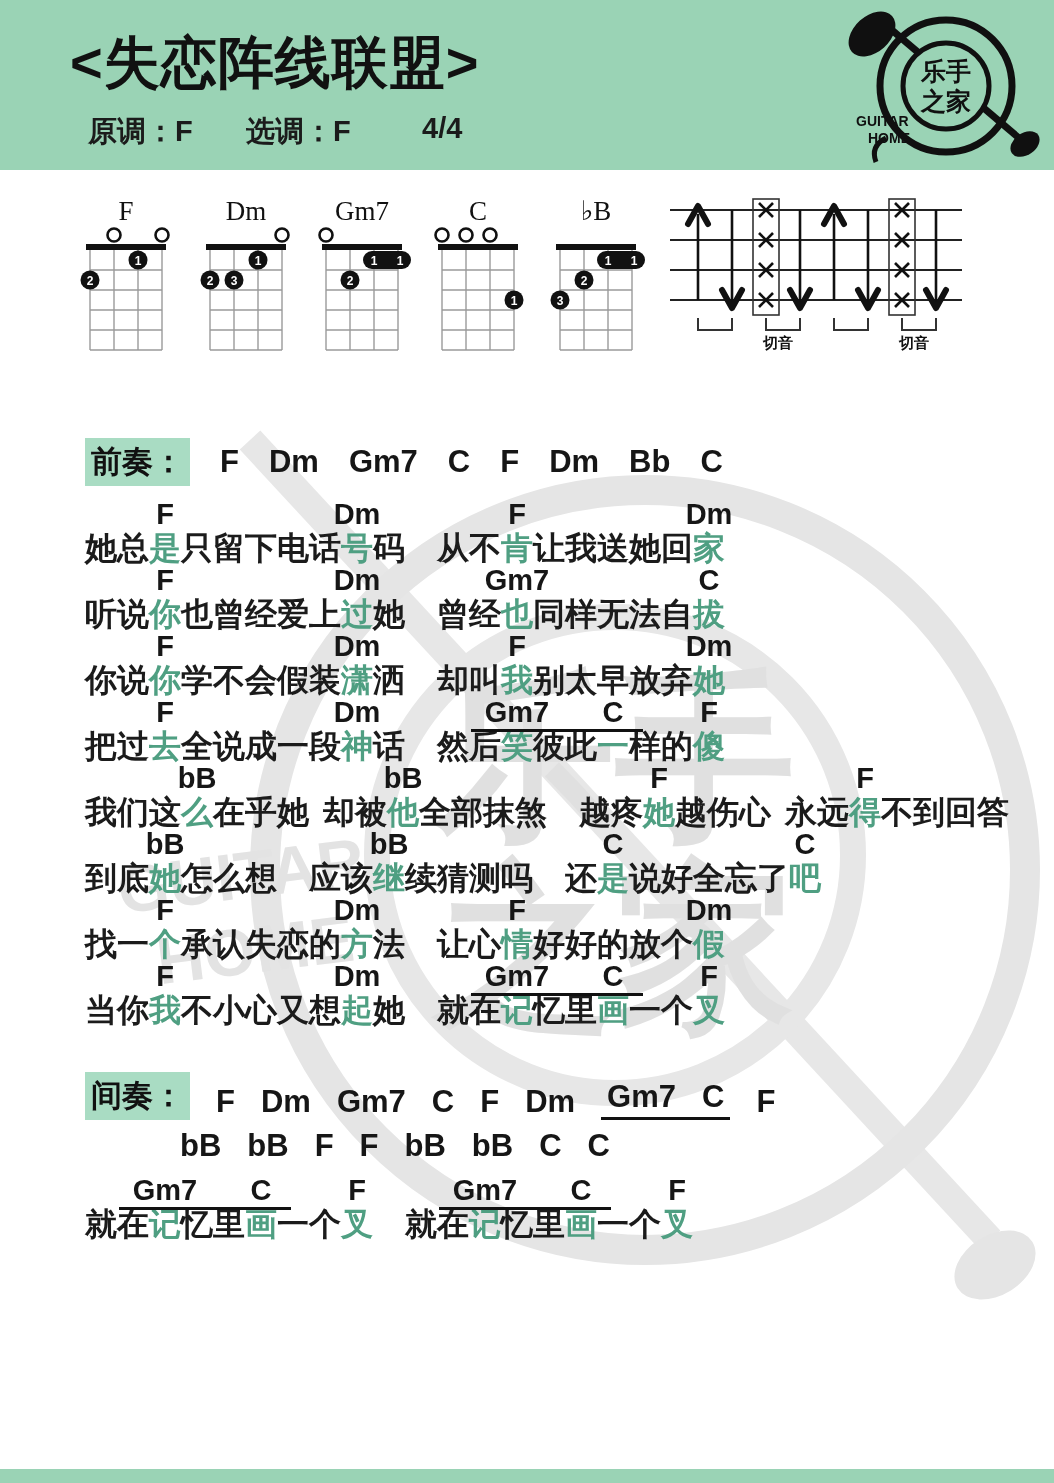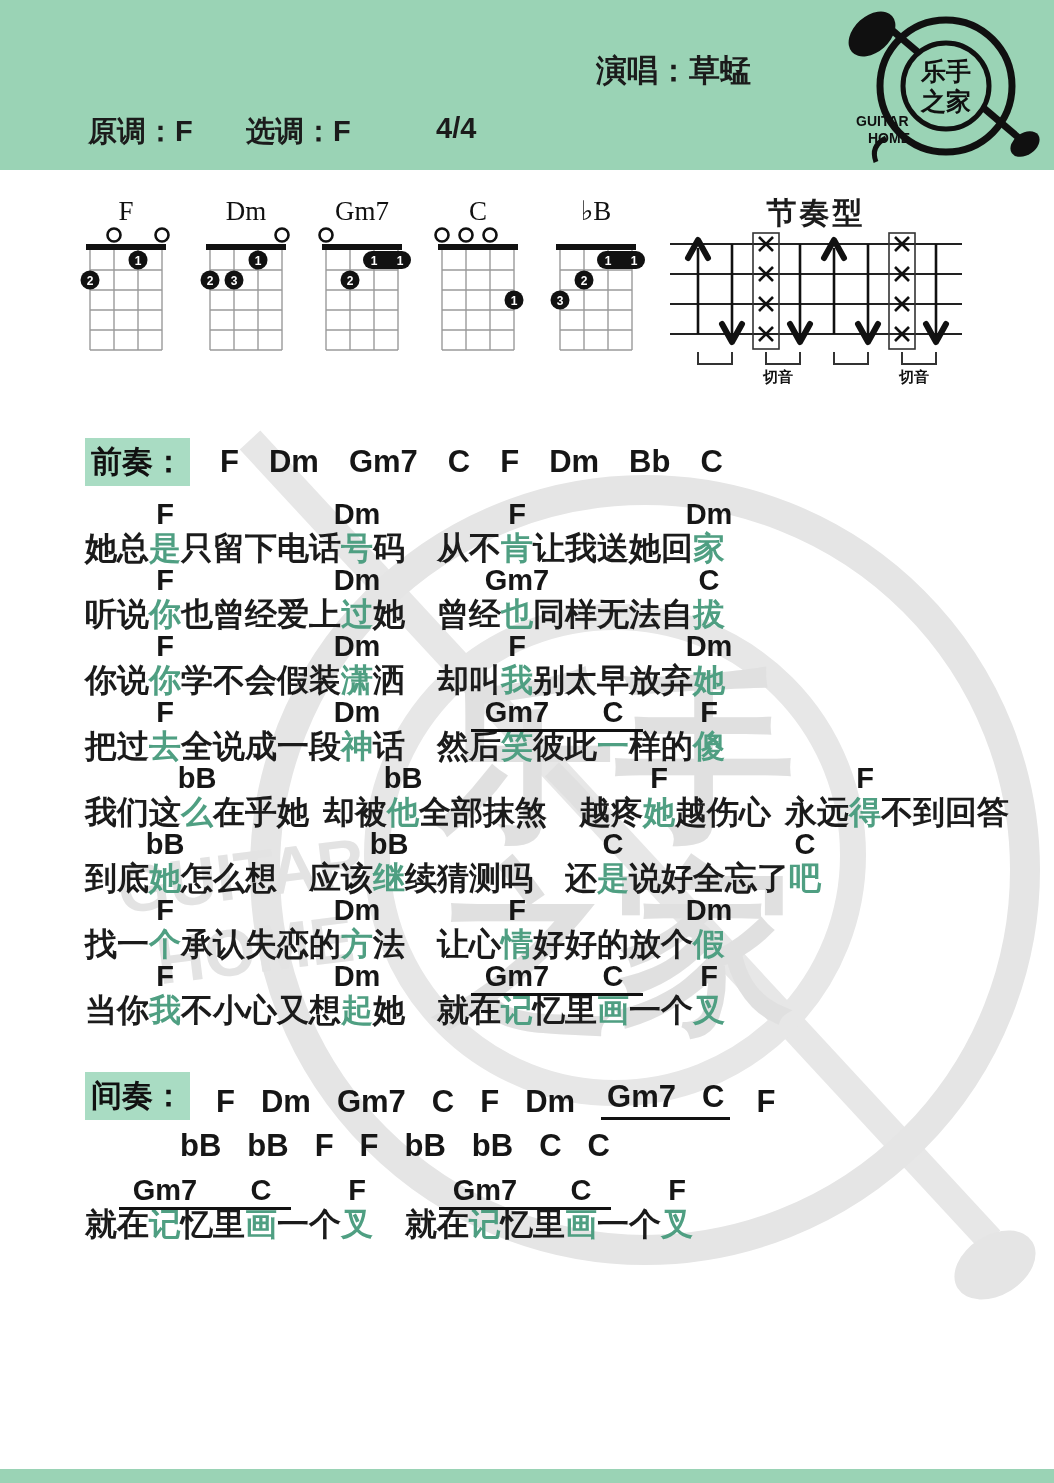--- a/index.html
+++ b/index.html
@@ -3,21 +3,21 @@
 <meta charset="utf-8">
 <style>
   html,body{margin:0;padding:0;background:#ffffff;}
   .page{position:relative;width:1054px;height:1483px;background:#fff;overflow:hidden;
         font-family:"Liberation Sans","DejaVu Sans",sans-serif;color:#1b1b1b;}
   
   .header{position:absolute;left:0;top:0;width:1054px;height:170px;background:#9ad3b5;z-index:2;}
   .song-title{position:absolute;left:70px;top:26px;font-size:56px;font-weight:900;color:#111;letter-spacing:1px;}
   .singer{position:absolute;left:596px;top:50px;font-size:31px;font-weight:700;}
   .hm{position:absolute;top:112px;font-size:29px;font-weight:700;}
-  .hm.k1{left:88px;} .hm.k2{left:246px;} .hm.k3{left:436px;font-weight:800;} .hm.k4{left:596px;}
+  .hm.k1{left:88px;} .hm.k2{left:246px;} .hm.k3{left:422px;font-weight:800;} .hm.k4{left:596px;}
   .logo{position:absolute;right:8px;top:4px;}
   
   .watermark{position:absolute;left:0;top:400px;width:1054px;height:1000px;z-index:0;pointer-events:none;}
   
   .diagrams-row{position:absolute;left:0;top:196px;width:1054px;height:242px;z-index:1;}
   .chord-diagram{position:absolute;top:0;width:112px;text-align:center;}
   .cd-name{font-family:"Liberation Serif","DejaVu Serif",serif;font-size:27px;color:#111;height:30px;line-height:30px;}
   .rhythm{position:absolute;left:668px;top:0;width:296px;text-align:center;}
   .rhythm-title{font-size:30px;font-weight:800;height:34px;line-height:34px;letter-spacing:3px;}
   
@@ -55,21 +55,21 @@
       <text x="615" y="610" text-anchor="middle" font-size="180" font-weight="900" fill="#e0e0e0">之家</text>
       <ellipse cx="995" cy="865" rx="44" ry="30" transform="rotate(-32 995 865)" fill="#e5e5e5"></ellipse>
       <g transform="rotate(-7 230 500)">
         <text x="120" y="500" font-size="66" font-weight="900" fill="#e3e3e3">GUITAR</text>
         <text x="150" y="575" font-size="66" font-weight="900" fill="#e3e3e3">HOME</text>
       </g>
     </svg>
   </div>
 
   <div class="header">
-    <div class="singer">演唱：草蜢</div>
+    <div class="song-title">&lt;失恋阵线联盟&gt;</div>
     <div class="hm k1">原调：F</div>
     <div class="hm k2">选调：F</div>
     <div class="hm k3">4/4</div>
     <div class="logo">
       <svg width="218" height="162" viewBox="0 0 218 162">
         <line x1="52" y1="16" x2="198" y2="140" stroke="#101010" stroke-width="7"></line>
         <ellipse cx="44" cy="30" rx="27" ry="18" transform="rotate(-42 44 30)" fill="#101010"></ellipse>
         <circle cx="118" cy="82" r="66" fill="none" stroke="#101010" stroke-width="7"></circle>
         <circle cx="118" cy="82" r="43" fill="#9ad3b5" stroke="#101010" stroke-width="5"></circle>
         <ellipse cx="197" cy="140" rx="16" ry="11" transform="rotate(-35 197 140)" fill="#101010"></ellipse>
@@ -77,21 +77,20 @@
         <text x="118" y="76" text-anchor="middle" font-size="25" font-weight="900" fill="#101010">乐手</text>
         <text x="118" y="106" text-anchor="middle" font-size="25" font-weight="900" fill="#101010">之家</text>
         <text x="28" y="122" font-size="14" font-weight="800" fill="#101010">GUITAR</text>
         <text x="40" y="139" font-size="14" font-weight="800" fill="#101010">HOME</text>
       </svg>
     </div>
   </div>
 
   <div class="diagrams-row">
     <div class="rhythm">
-      <div class="rhythm-title">节奏型</div>
       <div><svg viewBox="0 0 296 156" width="296" height="156">
             <line x1="2" y1="14" x2="294" y2="14" stroke="#222" stroke-width="2"></line>
             <line x1="2" y1="44" x2="294" y2="44" stroke="#222" stroke-width="2"></line>
             <line x1="2" y1="74" x2="294" y2="74" stroke="#222" stroke-width="2"></line>
             <line x1="2" y1="104" x2="294" y2="104" stroke="#222" stroke-width="2"></line>
             <line x1="30" y1="104" x2="30" y2="18" stroke="#111" stroke-width="2.6"></line>
             <polyline points="20,28 30,10 40,28" fill="none" stroke="#111" stroke-width="6" stroke-linecap="round" stroke-linejoin="round"></polyline>
             <line x1="64" y1="14" x2="64" y2="106" stroke="#111" stroke-width="2.6"></line>
             <polyline points="54,94 64,112 74,94" fill="none" stroke="#111" stroke-width="6" stroke-linecap="round" stroke-linejoin="round"></polyline>
             <rect x="85" y="3" width="26" height="116" fill="none" stroke="#333" stroke-width="1.6"></rect>

